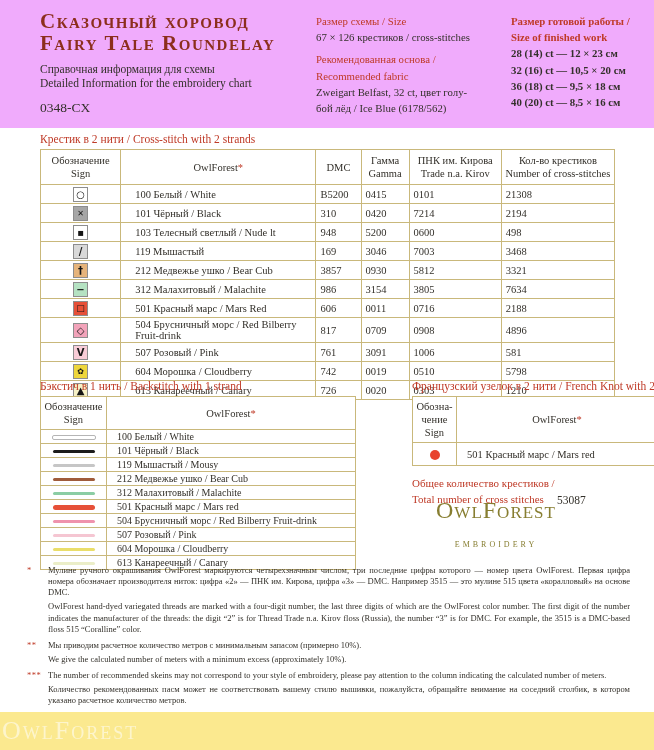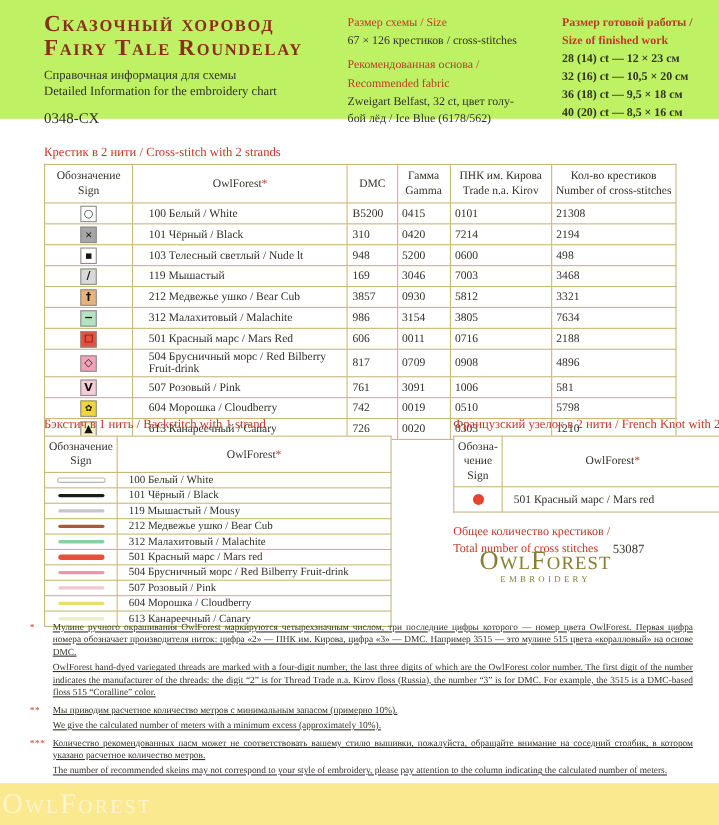--- a/index.html
+++ b/index.html
@@ -1,20 +1,20 @@
 <!DOCTYPE html>
 <html><head>
 <meta charset="utf-8">
 <style>
   html,body{margin:0;padding:0;background:#e8e8e8;}
   .page{position:relative;width:654px;height:750px;background:#ffffff;overflow:hidden;
         font-family:"Liberation Serif", serif;color:#33302a;}
 
   
-  .header{position:absolute;top:0;left:0;width:654px;height:108px;background:#bef264;}
+  .header{position:absolute;top:0;left:0;width:654px;height:128px;background:#f0abfc;}
   .title-block{position:absolute;left:40px;top:10px;width:270px;}
   .main-title{font-variant:small-caps;font-weight:bold;font-size:21px;line-height:1.06;
               letter-spacing:1.5px;color:#8c2e1c;}
   .subtitle{font-size:11.5px;line-height:1.3;margin-top:7px;}
   .chart-code{font-size:13.5px;margin-top:9px;}
 
   .info-col{position:absolute;top:13px;font-size:10.8px;line-height:1.5;}
   .info-size{left:316px;width:174px;}
   .info-finished{left:511px;width:158px;font-weight:bold;}
   .red{color:#bf3a27;}
@@ -66,27 +66,27 @@
   .fk-sign{text-align:center;}
   .fk-name{text-align:left;padding-left:10px !important;}
   .dot{display:inline-block;width:10px;height:10px;border-radius:50%;vertical-align:middle;}
 
   .total{margin-top:10px;font-size:11px;line-height:1.45;position:relative;}
   .total-number{position:absolute;left:145px;top:16px;color:#33302a;font-size:11.5px;}
 
   
   .logo{position:absolute;left:436px;top:370px;text-align:center;color:#877e31;}
   .logo-name{font-variant:small-caps;font-size:24px;letter-spacing:1px;line-height:1;}
-  .logo-sub{font-size:8px;letter-spacing:3px;margin-top:0;}
+  .logo-sub{font-size:8px;letter-spacing:3px;margin-top:18px;}
 
   
   .footnotes{position:absolute;left:48px;top:437px;width:582px;font-size:8.5px;line-height:1.31;}
   .footnote{position:relative;margin-bottom:5px;}
   .fn-marker{position:absolute;left:-21px;top:0;color:#bf3a27;font-size:8.5px;letter-spacing:.5px;}
-  .footnote p{margin:0 0 3px 0;text-align:justify;text-decoration:underline;}
+  .footnote p{margin:0 0 3px 0;text-align:justify;}
 
   
   .footer{position:absolute;left:0;bottom:0;width:654px;height:38px;background:#fbe98f;overflow:hidden;}
   .watermark{position:absolute;left:2px;top:4px;font-variant:small-caps;font-size:26px;
              letter-spacing:2px;color:rgba(255,255,255,0.55);}
 </style>
 </head>
 <body>
 
 <div class="page">
@@ -338,22 +338,22 @@
         <p>Мулине ручного окрашивания OwlForest маркируются четырехзначным числом, три последние цифры которого — номер цвета OwlForest. Первая цифра номера обозначает производителя ниток: цифра «2» — ПНК им. Кирова, цифра «3» — DMC. Например 3515 — это мулине 515 цвета «коралловый» на основе DMC.</p>
         <p>OwlForest hand-dyed variegated threads are marked with a four-digit number, the last three digits of which are the OwlForest color number. The first digit of the number indicates the manufacturer of the threads: the digit “2” is for Thread Trade n.a. Kirov floss (Russia), the number “3” is for DMC. For example, the 3515 is a DMC-based floss 515 “Coralline” color.</p>
       </div>
       <div class="footnote">
         <span class="fn-marker">**</span>
         <p>Мы приводим расчетное количество метров с минимальным запасом (примерно 10%).</p>
         <p>We give the calculated number of meters with a minimum excess (approximately 10%).</p>
       </div>
       <div class="footnote">
         <span class="fn-marker">***</span>
+        <p>The number of recommended skeins may not correspond to your style of embroidery, please pay attention to the column indicating the calculated number of meters.</p>
         <p>Количество рекомендованных пасм может не соответствовать вашему стилю вышивки, пожалуйста, обращайте внимание на соседний столбик, в котором указано расчетное количество метров.</p>
-        <p>The number of recommended skeins may not correspond to your style of embroidery, please pay attention to the column indicating the calculated number of meters.</p>
       </div>
     </div>
   </div>
 
   <div class="footer">
     <div class="watermark">OwlForest</div>
   </div>
 
 </div>
 

